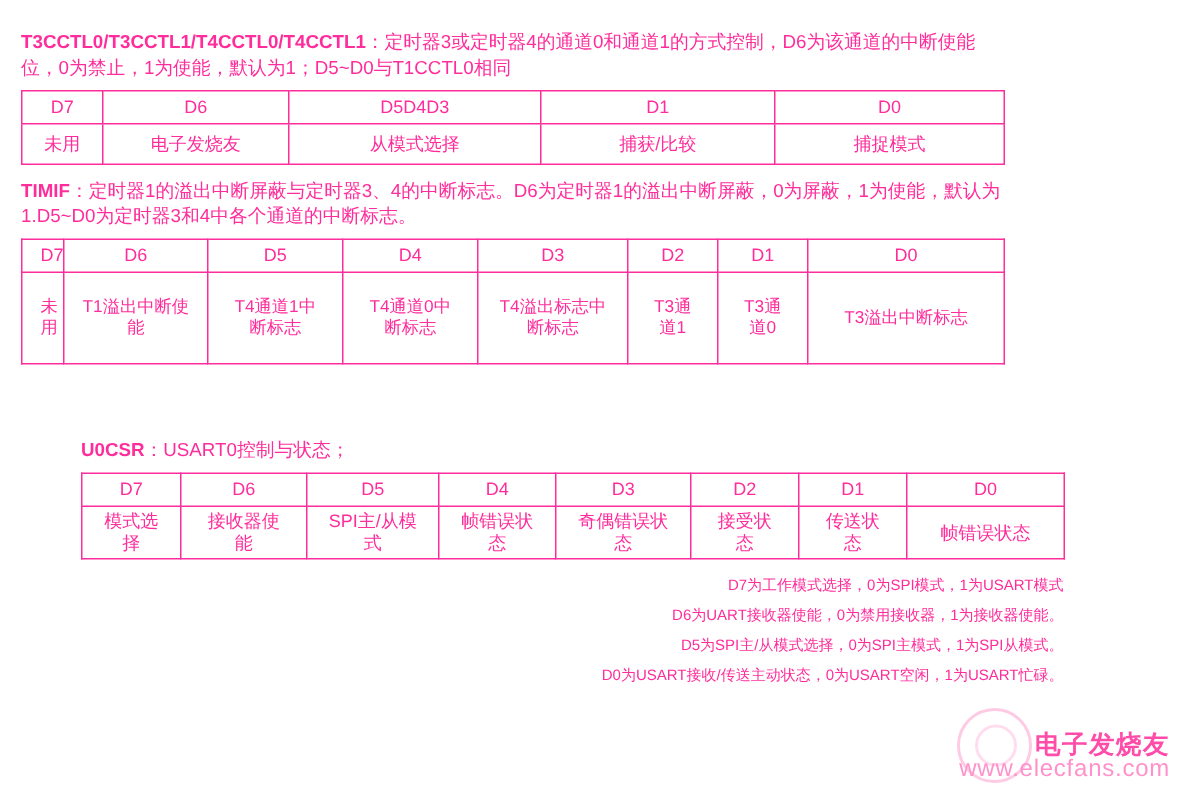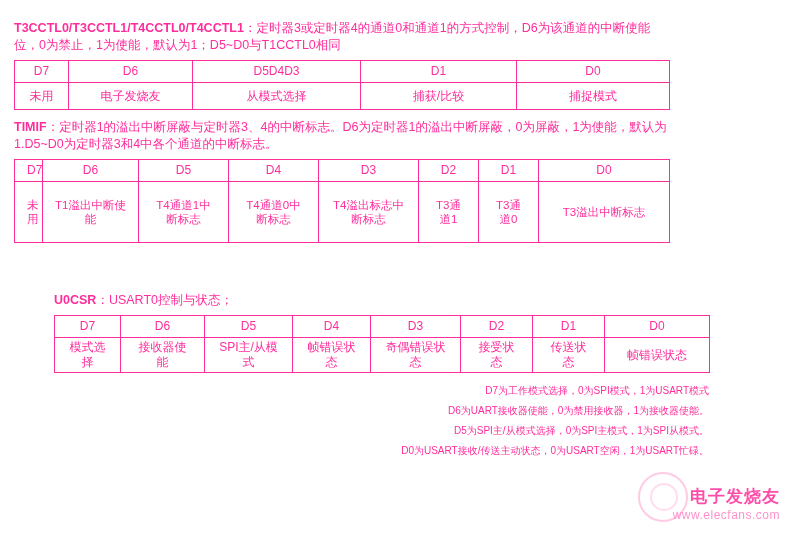--- a/index.html
+++ b/index.html
@@ -89,21 +89,21 @@
     color: #ff2d9b;
     font-size: 17px;
     font-weight: bold;
     letter-spacing: 1px;
   }
   .wm-sub {
     position: absolute;
     right: 4px;
     bottom: 2px;
     color: #ff7ec2;
-    font-size: 12px;
+    font-size: 16px;
     letter-spacing: 0.5px;
   }
   .wm-circle {
     position: absolute;
     right: 96px;
     bottom: 2px;
     width: 46px;
     height: 46px;
     border-radius: 50%;
     border: 2px solid #ffc2e0;

